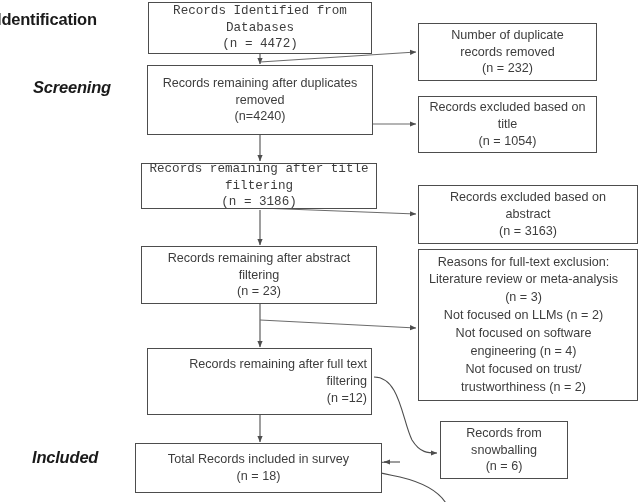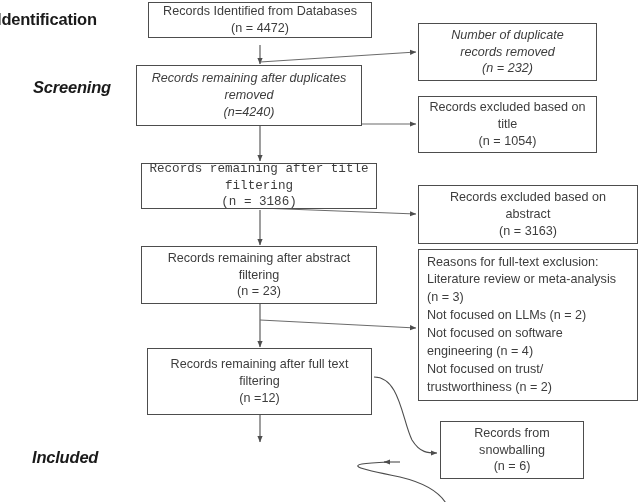--- a/index.html
+++ b/index.html
@@ -41,21 +41,21 @@
     color: #3d3d3d;
     font-size: 12.6px;
     line-height: 1.33;
     display: flex;
     align-items: center;
     justify-content: center;
     text-align: center;
     padding: 2px 4px;
   }
   .node.left-text {
-    text-align: left;
+    text-align: center;
     justify-content: flex-start;
     padding: 4px 17px 4px 8px;
     line-height: 1.42;
   }
   .node-text {
     display: block;
     white-space: pre-line;
     width: 100%;
   }
 </style>
@@ -89,32 +89,32 @@
     <path d="M374,377 C400,377 402,420 412,440 C420,453 428,453 437,453" stroke="#4d4d4d" stroke-width="1.1" fill="none" marker-end="url(#arrowhead)"></path>
 
     <path d="M447,505 C440,492 425,483 400,477 C360,469 335,464 388,462" stroke="#4d4d4d" stroke-width="1.1" fill="none"></path>
     <path d="M400,462 L384,462" stroke="#4d4d4d" stroke-width="1.1" fill="none" marker-end="url(#arrowhead)"></path>
   </svg>
 
   <div class="stage-label" style="left:-3px; top:10px;">Identification</div>
   <div class="stage-label" style="left:33px; top:78px;font-style:italic;">Screening</div>
   <div class="stage-label" style="left:32px; top:448px;font-style:italic;">Included</div>
 
-  <div class="node" style="left:148px; top:2px; width:224px; height:36px;">
+  <div class="node" style="left:148px; top:2px; width:224px; height:52px;font-family:Liberation Mono, monospace;">
     <span class="node-text">Records Identified from Databases
 (n = 4472)</span>
   </div>
 
-  <div class="node" style="left:418px; top:23px; width:179px; height:58px;font-style:italic;">
+  <div class="node" style="left:418px; top:23px; width:179px; height:58px;">
     <span class="node-text">Number of duplicate
 records removed
 (n = 232)</span>
   </div>
 
-  <div class="node" style="left:136px; top:65px; width:226px; height:61px;font-style:italic;">
+  <div class="node" style="left:147px; top:65px; width:226px; height:70px;">
     <span class="node-text">Records remaining after duplicates
 removed
 (n=4240)</span>
   </div>
 
   <div class="node" style="left:418px; top:96px; width:179px; height:57px;">
     <span class="node-text">Records excluded based on
 title
 (n = 1054)</span>
   </div>
@@ -140,26 +140,30 @@
     <span class="node-text">Reasons for full-text exclusion:
 Literature review or meta-analysis
 (n = 3)
 Not focused on LLMs (n = 2)
 Not focused on software
 engineering (n = 4)
 Not focused on trust/
 trustworthiness (n = 2)</span>
   </div>
 
-  <div class="node" style="left:147px; top:348px; width:225px; height:67px;">
+  <div class="node" style="left:147px; top:348px; width:225px; height:67px;text-align:right;">
     <span class="node-text">Records remaining after full text
 filtering
 (n =12)</span>
   </div>
 
-  <div class="node" style="left:440px; top:421px; width:144px; height:58px;">
+  <div class="node" style="left:440px; top:421px; width:128px; height:58px;">
     <span class="node-text">Records from
 snowballing
 (n = 6)</span>
   </div>
 
+  <div class="node" style="left:135px; top:443px; width:247px; height:50px;">
+    <span class="node-text">Total Records included in survey
+(n = 18)</span>
+  </div>
 
 </div>
 
 </body></html>

